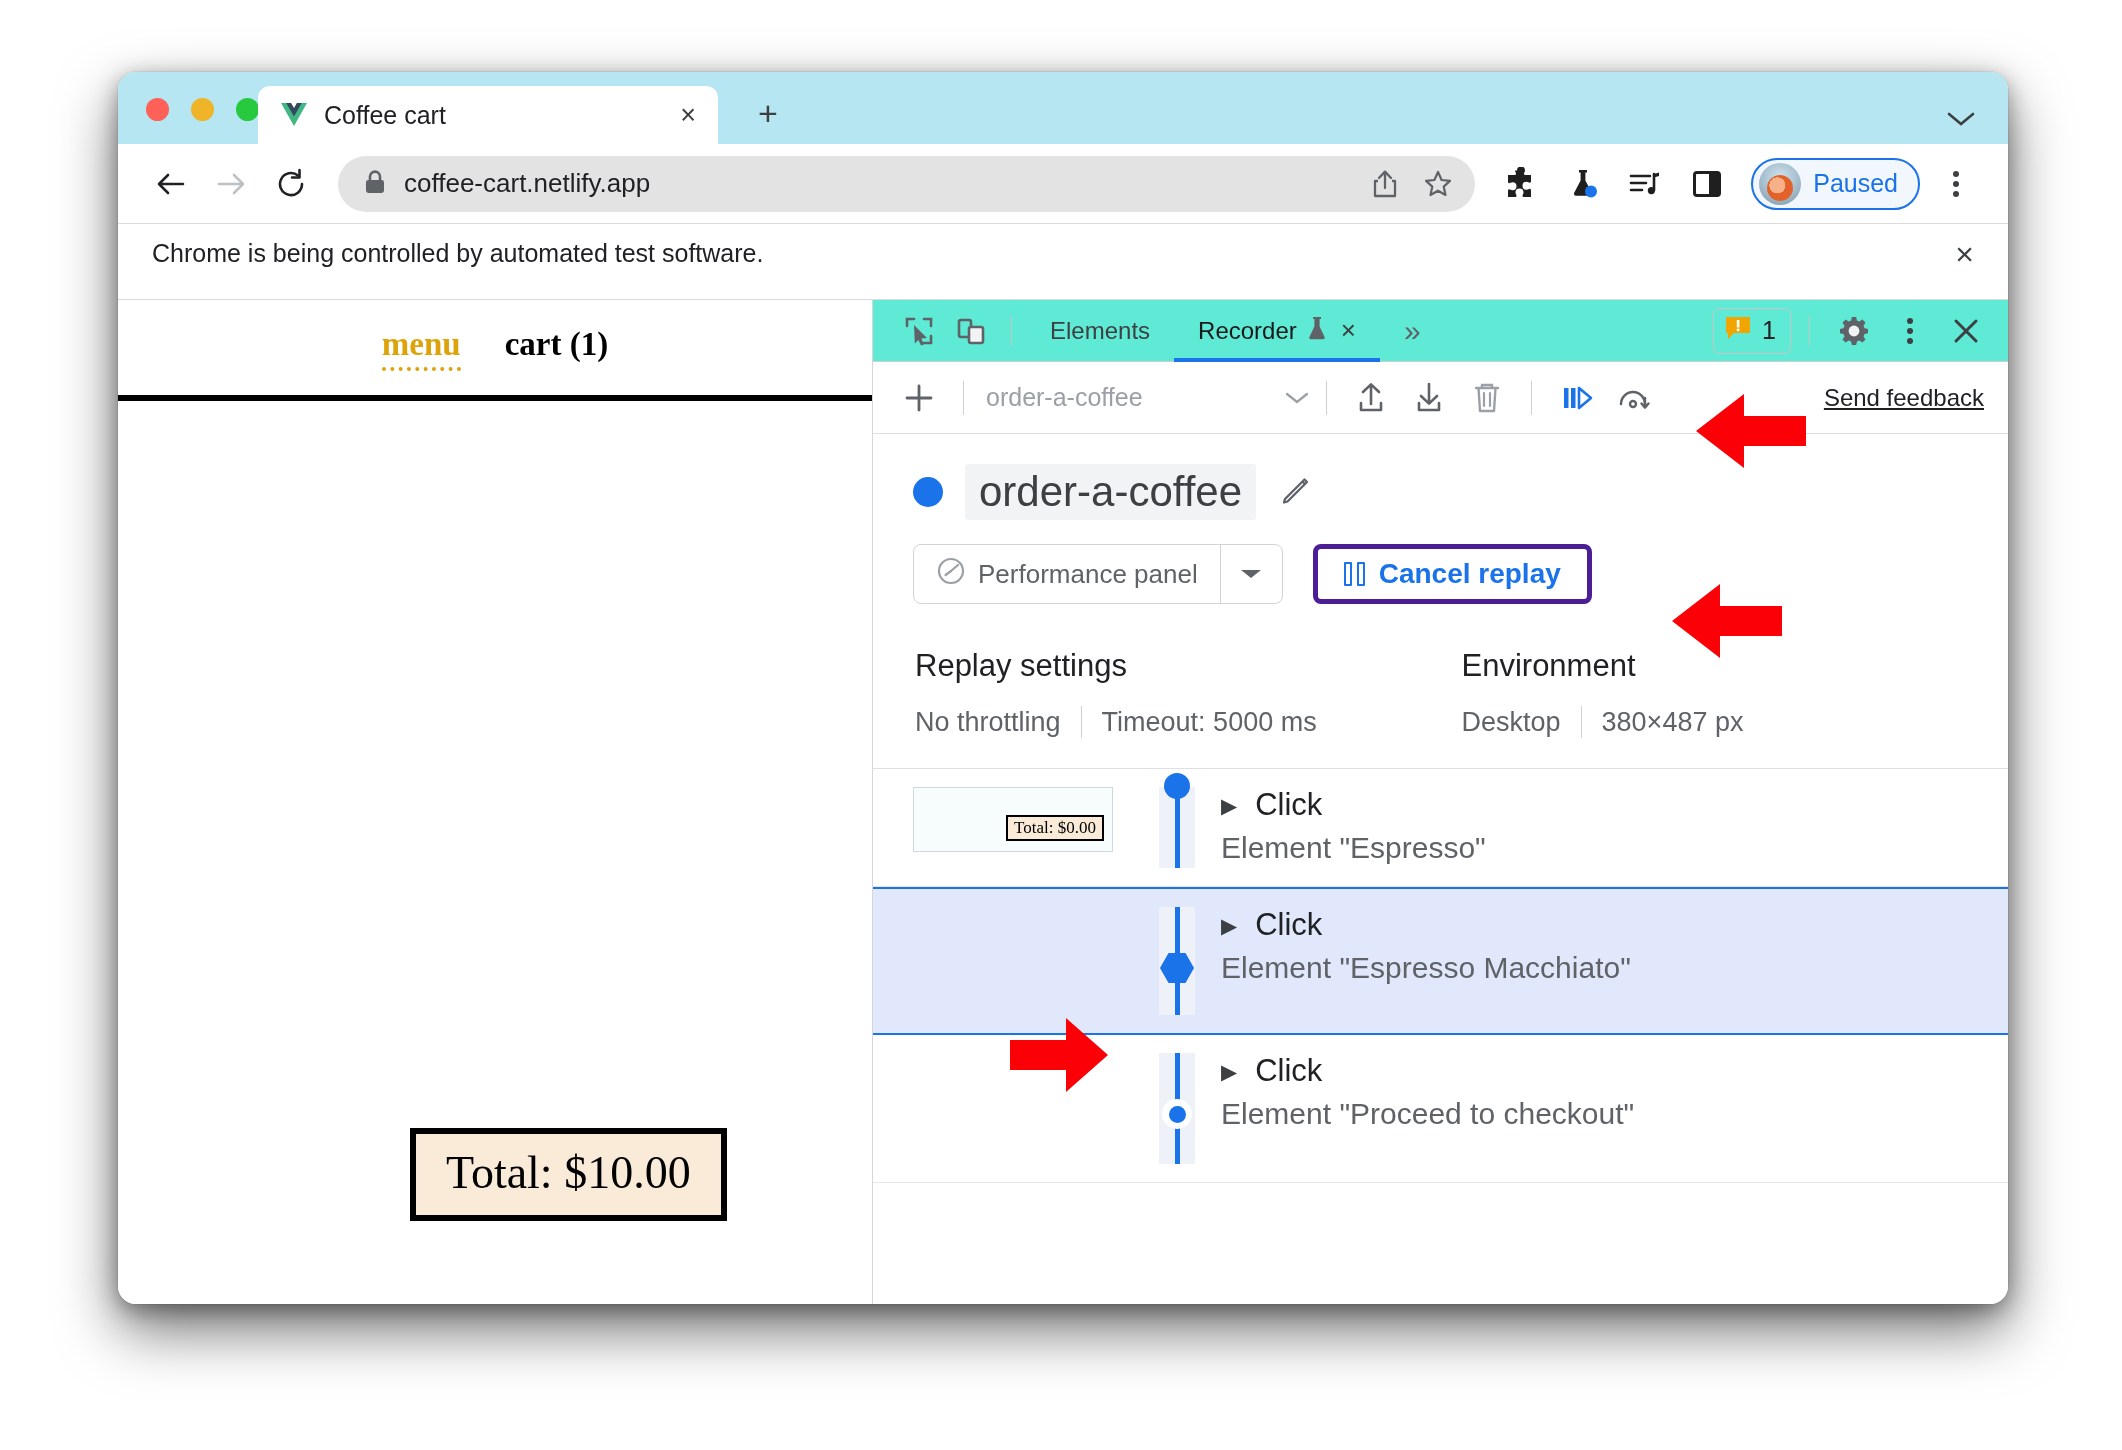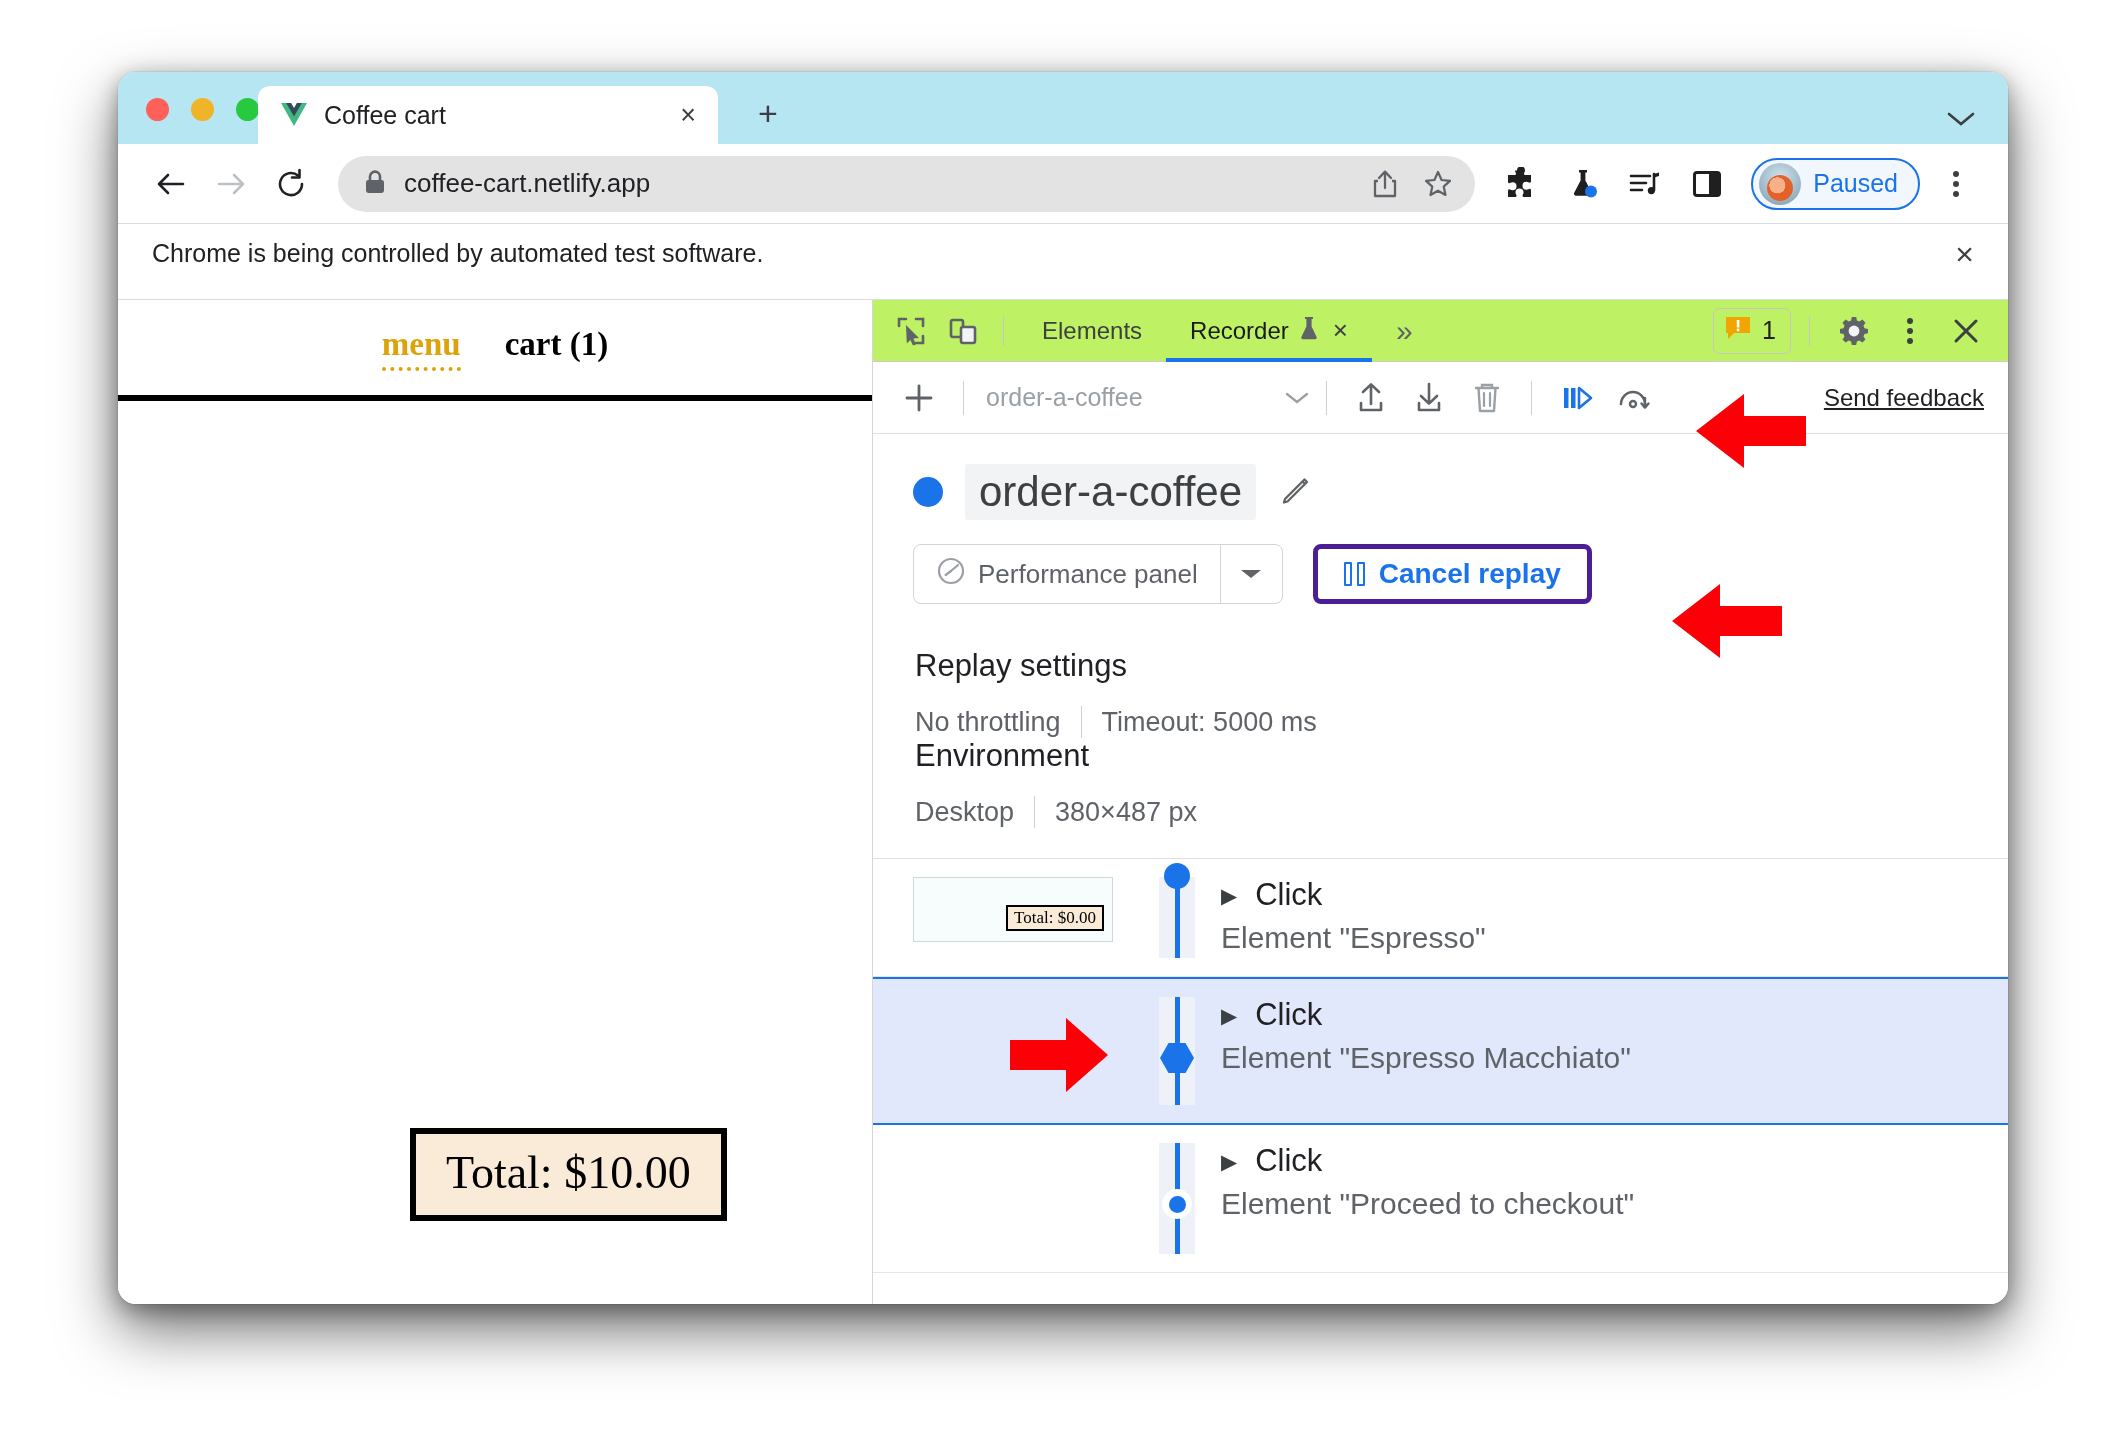--- a/index.html
+++ b/index.html
@@ -197,24 +197,24 @@
   }
 
   
   .devtools {
     flex: 1 1 auto; background: #ffffff;
     display: flex; flex-direction: column;
     font-family: "Liberation Sans", sans-serif;
     overflow: hidden;
   }
   .dt-tabbar {
-    height: 62px; background: #bef264;
+    height: 62px; background: #5eead4;
     display: flex; align-items: center;
     border-bottom: 1px solid #cdcdcd;
-    padding-left: 12px; gap: 0;
+    padding-left: 20px; gap: 0;
   }
   .dt-iconbtn {
     width: 52px; height: 52px;
     display:flex; align-items:center; justify-content:center;
     color:#5f6368;
   }
   .dt-sep { width: 1px; height: 30px; background: #c4c7c5; margin: 0 14px; }
   .dt-tab {
     height: 62px; padding: 0 24px;
     display: flex; align-items: center; gap: 10px;
@@ -286,21 +286,20 @@
     border: 5px solid #4c1d95; border-radius: 8px;
     height: 60px; padding: 0 26px;
     color: #1a73e8; font-size: 28px; font-weight: 700; background:#fff;
   }
   .pausebars { display:inline-flex; gap:5px; }
   .pausebars i { width:8px; height:24px; border:2px solid #1a73e8; display:block; border-radius:1px; }
 
   .dt-settings {
     display: flex; padding: 44px 0 30px 42px;
     border-bottom: 1px solid #e0e0e0;
-    flex-direction: column;
   }
   .sett-col { width: 660px; }
   .sett-h { font-size: 31px; color: #202124; }
   .sett-row {
     margin-top: 22px; display:flex; align-items:center;
     font-size: 27px; color: #5f6368;
   }
   .sett-div { width: 1px; height: 32px; background: #d0d0d0; margin: 0 20px; }
 
   

